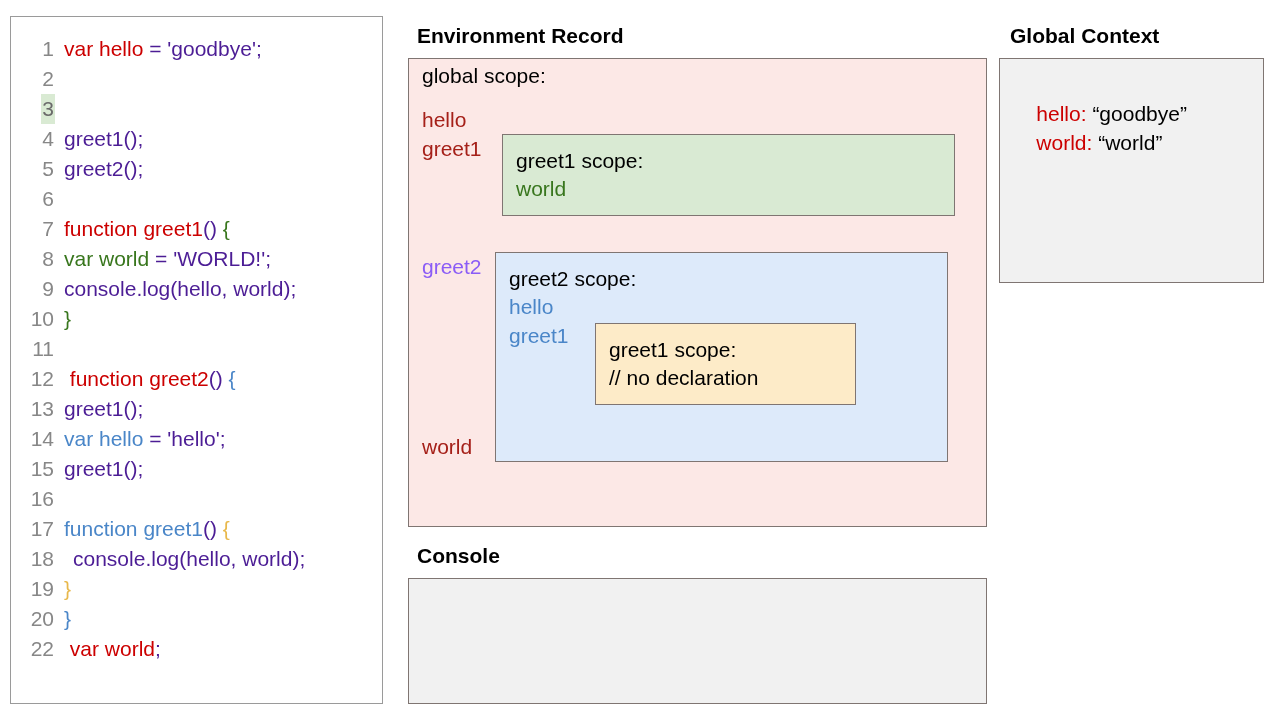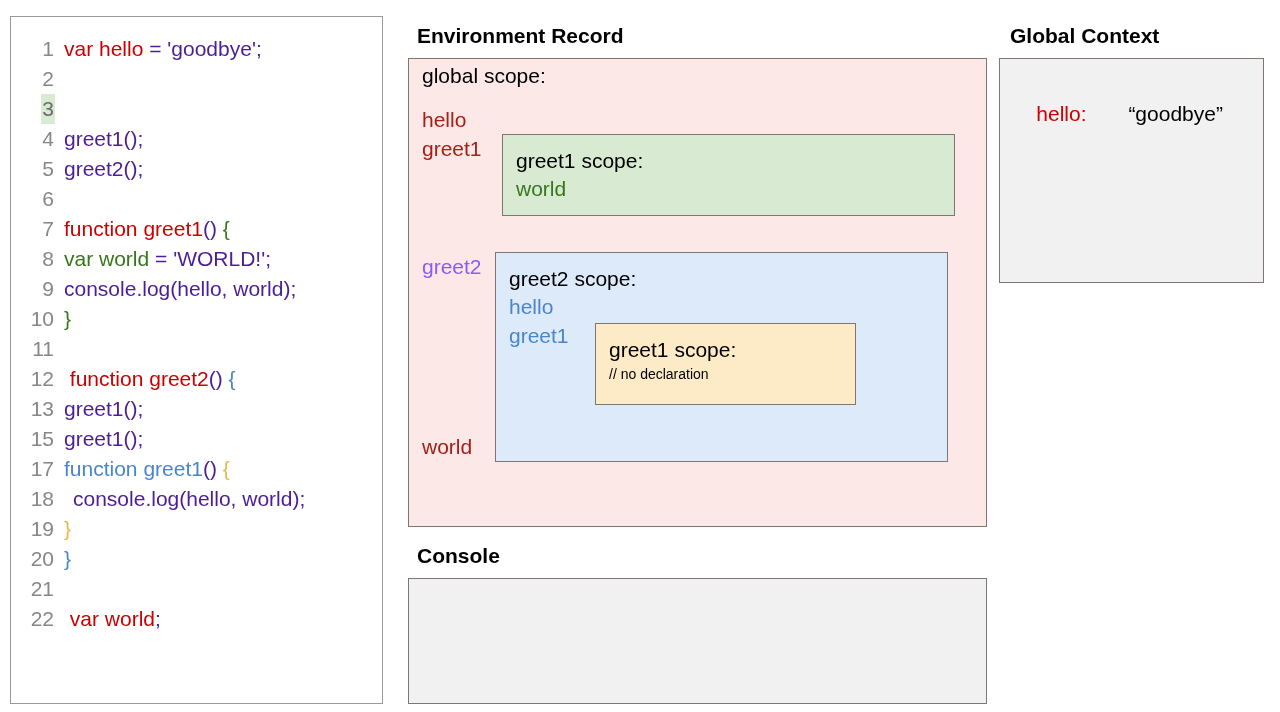--- a/index.html
+++ b/index.html
@@ -78,41 +78,41 @@
   }
   #greet2-box .ln1{position:absolute;left:13px;top:14px;font-size:21px;color:#000000;}
   #greet2-box .ln2{position:absolute;left:13px;top:42px;font-size:21px;color:#4a86c8;}
   #greet2-box .ln3{position:absolute;left:13px;top:71px;font-size:21px;color:#4a86c8;}
 
   #greet1-inner-box{
     position:absolute;left:99px;top:70px;width:261px;height:82px;
     background:#fdebc8;border:1px solid #7f7572;box-sizing:border-box;
   }
   #greet1-inner-box .ln1{position:absolute;left:13px;top:14px;font-size:21px;color:#000000;}
-  #greet1-inner-box .ln2{position:absolute;left:13px;top:42px;font-size:14px;color:#000000;}
+  #greet1-inner-box .ln2{position:absolute;left:13px;top:42px;font-size:21px;color:#000000;}
 
   
   #console-box{
     position:absolute;left:408px;top:578px;width:579px;height:126px;
     background:#f1f1f1;border:1px solid #7f7572;box-sizing:border-box;
   }
   #console-content{
     position:absolute;left:13px;top:10px;font-size:21px;color:#000000;white-space:pre;
   }
 
   
   #global-box{
     position:absolute;left:999px;top:58px;width:265px;height:225px;
     background:#f1f1f1;border:1px solid #7f7572;box-sizing:border-box;
   }
   .gc-row{
     position:absolute;left:13px;font-size:21px;white-space:pre;
   }
   .gc-key{color:#cc0000;}
-  .gc-val{color:#000000;margin-left:36px;}
+  .gc-val{color:#000000;}
   #gc-row-0{top:19px;}
   #gc-row-1{top:48px;}
 </style>
 </head>
 <body>
 
 <div id="code-panel">
   <div id="code-lines">
       <div class="code-line"><div class="ln"><span class="lnum">1</span></div><div class="code-text"><span class="t-red">var hello</span><span class="t-blk"> = 'goodbye';</span></div></div>
       <div class="code-line"><div class="ln"><span class="lnum">2</span></div></div>
@@ -120,26 +120,27 @@
       <div class="code-line"><div class="ln"><span class="lnum">4</span></div><div class="code-text"><span class="t-blk">greet1();</span></div></div>
       <div class="code-line"><div class="ln"><span class="lnum">5</span></div><div class="code-text"><span class="t-blk">greet2();</span></div></div>
       <div class="code-line"><div class="ln"><span class="lnum">6</span></div><div class="code-text"></div></div>
       <div class="code-line"><div class="ln"><span class="lnum">7</span></div><div class="code-text"><span class="t-red">function greet1</span><span class="t-blk">() </span><span class="t-green">{</span></div></div>
       <div class="code-line"><div class="ln"><span class="lnum">8</span></div><div class="code-text ind1"><span class="t-green">var world</span><span class="t-blk"> = 'WORLD!';</span></div></div>
       <div class="code-line"><div class="ln"><span class="lnum">9</span></div><div class="code-text ind1"><span class="t-blk">console.log(hello, world);</span></div></div>
       <div class="code-line"><div class="ln"><span class="lnum">10</span></div><div class="code-text"><span class="t-green">}</span></div></div>
       <div class="code-line"><div class="ln"><span class="lnum">11</span></div><div class="code-text"></div></div>
       <div class="code-line"><div class="ln"><span class="lnum">12</span></div><div class="code-text"><span class="t-red"> function greet2</span><span class="t-blk">() </span><span class="t-blue">{</span></div></div>
       <div class="code-line"><div class="ln"><span class="lnum">13</span></div><div class="code-text ind1"><span class="t-blk">greet1();</span></div></div>
+      <div class="code-line"><div class="ln"><span class="lnum">14</span></div><div class="code-text ind1"><span class="t-blue">var hello</span><span class="t-blk"> = 'hello';</span></div></div>
       <div class="code-line"><div class="ln"><span class="lnum">15</span></div><div class="code-text ind1"><span class="t-blk">greet1();</span></div></div>
+      <div class="code-line"><div class="ln"><span class="lnum">16</span></div><div class="code-text"></div></div>
       <div class="code-line"><div class="ln"><span class="lnum">17</span></div><div class="code-text ind1"><span class="t-blue">function greet1</span><span class="t-blk">() </span><span class="t-orange">{</span></div></div>
       <div class="code-line"><div class="ln"><span class="lnum">18</span></div><div class="code-text ind2"><span class="t-blk">console.log(hello, world);</span></div></div>
       <div class="code-line"><div class="ln"><span class="lnum">19</span></div><div class="code-text ind1"><span class="t-orange">}</span></div></div>
       <div class="code-line"><div class="ln"><span class="lnum">20</span></div><div class="code-text"><span class="t-blue">}</span></div></div>
-      <div class="code-line"><div class="ln"><span class="lnum">21</span></div><div class="code-text"></div></div>
       <div class="code-line"><div class="ln"><span class="lnum">22</span></div><div class="code-text"><span class="t-red"> var world</span><span class="t-blk">;</span></div></div>
     </div>
 </div>
 
 <div class="section-title" id="env-title">Environment Record</div>
 
 <div id="env-box">
 
   <div class="scope-label" id="global-scope-label">global scope:</div>
 
@@ -173,13 +174,16 @@
 <div id="console-box">
   <div id="console-content"></div>
 </div>
 
 <div class="section-title" id="global-title">Global Context</div>
 
 <div id="global-box">
   <div class="gc-row" id="gc-row-0">
     <span class="gc-key">hello:</span><span class="gc-val"> “goodbye”</span>
   </div>
+  <div class="gc-row" id="gc-row-1">
+    <span class="gc-key">world:</span><span class="gc-val"> “world”</span>
+  </div>
 </div>
 
 </body></html>

